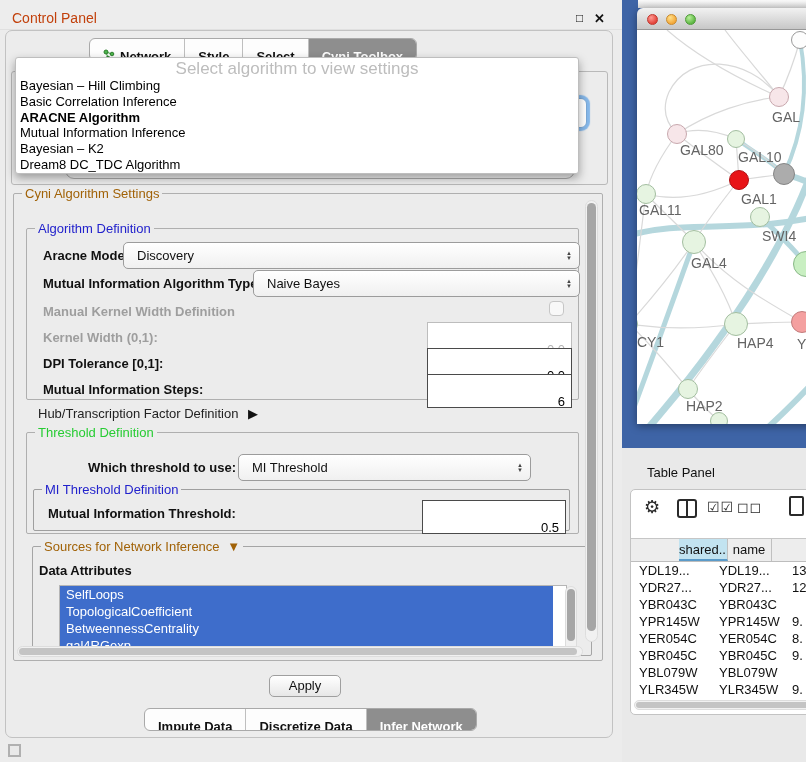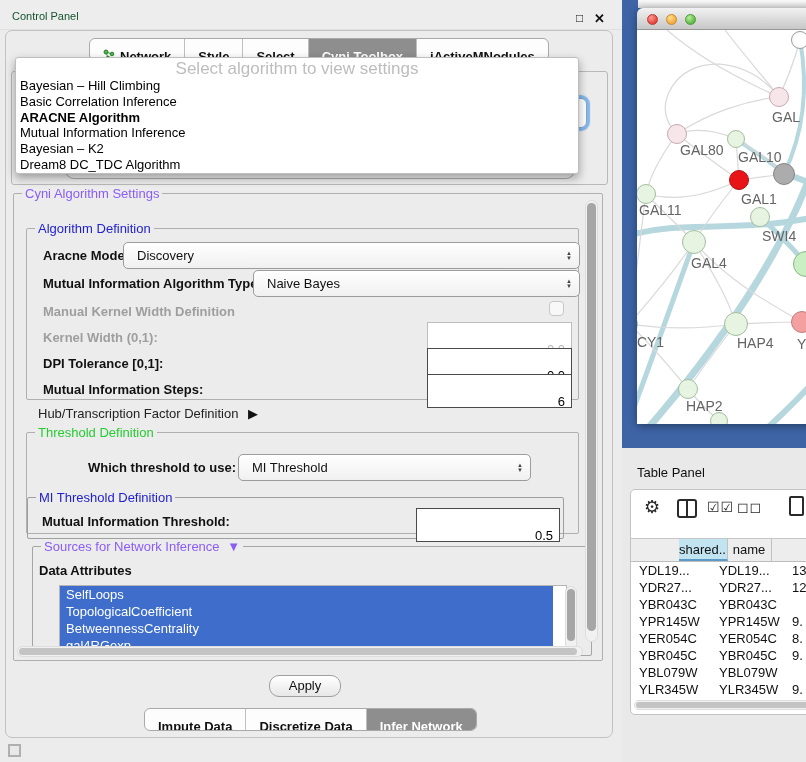--- a/index.html
+++ b/index.html
@@ -1,21 +1,21 @@
 <!DOCTYPE html>
 <html><head>
 <meta charset="utf-8">
 <style>
   * { margin:0; padding:0; box-sizing:border-box; }
   html,body { width:806px; height:762px; overflow:hidden; background:#ECECEC;
     font-family:"Liberation Sans", sans-serif; font-size:13px; color:#1A1A1A; }
 
   
   #cp-titlebar { position:absolute; left:0; top:0; width:622px; height:30px; background:#EDEDED; border-bottom:1px solid #E0E0E0; }
-  #cp-title { position:absolute; left:12px; top:10px; font-size:11px; color:#14532d; }
+  #cp-title { position:absolute; left:12px; top:10px; font-size:14px; color:#c2410c; }
   #cp-float { position:absolute; left:576px; top:11px; font-size:12px; color:#111; cursor:default; }
   #cp-close { position:absolute; left:594px; top:11px; font-size:13px; font-weight:bold; color:#111; cursor:default; }
 
   #cp { position:absolute; left:5px; top:30px; width:608px; height:708px;
         background:#ECECEC; border:1px solid #C2C2C2; border-radius:7px; }
 
   
   .tabbar { position:absolute; display:flex; background:#FDFDFD; border:1px solid #A9A9A9; border-radius:6px; overflow:hidden; height:23px; }
   #top-tabs { left:83px; top:7px; z-index:2; }
   .tabbar .tab { display:flex; align-items:center; gap:5px; padding:17px 13px; font-size:13px; font-weight:bold; color:#111; border-right:1px solid #BFBFBF; white-space:nowrap; }
@@ -31,21 +31,21 @@
 
   
   #bg-groupbox { position:absolute; left:5px; top:40px; width:597px; height:114px; border:1px solid #B9B9B9; border-radius:3px; z-index:1; }
   #bg-combo-focus { position:absolute; left:65px; top:67px; width:516px; height:30px; background:#FFF;
      border:1px solid #7AA8D6; border-radius:6px; box-shadow:0 0 1px 3px #85B7E9; z-index:2; }
   #bg-combo2 { position:absolute; left:59px; top:110px; width:510px; height:38px; background:linear-gradient(#FFF,#EFEFEF);
      border:1px solid #ABABAB; border-radius:9px; z-index:2; font-size:13px; color:#A8A8A8; line-height:36px; padding-left:14px; }
 
   
   .fs { position:absolute; border:1px solid #AFAFAF; border-radius:2px; }
-  .fs > .lg { position:absolute; top:-8px; left:8px; background:#ECECEC; padding:0 3px; font-size:13px; color:#8b5cf6; white-space:nowrap; }
+  .fs > .lg { position:absolute; top:-8px; left:8px; background:#ECECEC; padding:0 3px; font-size:13px; color:#a16207; white-space:nowrap; }
   .lg.blue { color:#2222CC; }
   .lg.green { color:#27CC33; }
 
   #settings-group { left:7px; top:162px; width:590px; height:468px; background:#ECECEC; }
 
   .lbl { position:absolute; font-size:13px; font-weight:bold; color:#111; white-space:nowrap; }
   .lbl.dis { color:#9E9E9E; }
 
   .combo { position:absolute; background:linear-gradient(#FFFFFF,#F0F0F0); border:1px solid #9C9C9C; border-radius:5px;
      font-size:13px; color:#111; padding-left:13px; display:flex; align-items:center; }
@@ -61,21 +61,21 @@
   
   .vsb { position:absolute; background:#F1F1F1; border:1px solid #DDD; border-radius:7px; }
   .vsb .thumb { position:absolute; left:1px; right:1px; background:#A6A6A6; border-radius:6px; }
   .hsb { position:absolute; background:#F1F1F1; border:1px solid #DDD; border-radius:6px; }
   .hsb .thumb { position:absolute; top:1px; bottom:1px; background:#C4C4C4; border-radius:5px; }
 
   
   #attr-list { position:absolute; left:26px; top:38px; width:508px; height:70px; background:#FFF; border:1px solid #B5B5B5; overflow:hidden; }
   #attr-list .item { height:17px; line-height:17px; padding-left:6px; background:#3E6DCB; color:#FFF; font-size:13px; width:calc(100% - 13px); white-space:nowrap; }
 
-  .btn { position:absolute; background:linear-gradient(#FFFFFF,#E7E7E7); border:1px solid #9F9F9F; border-radius:10px;
+  .btn { position:absolute; background:linear-gradient(#FFFFFF,#E7E7E7); border:1px solid #9F9F9F; border-radius:5px;
      font-size:13px; color:#111; text-align:center; }
 
   #bottom-tabs { left:138px; top:677px; }
 
   #cp-collapse { position:absolute; left:8px; top:744px; width:13px; height:13px; border:2px solid #B0B0B0; background:#E9E9E9; }
 
   
   #desktop { position:absolute; left:622px; top:0; width:184px; height:448px; background:#3E64A6; }
   #top-strip { position:absolute; left:638px; top:0; width:168px; height:8px; background:linear-gradient(#FAFAFA,#D9D9D9); }
   #macwin { position:absolute; left:637px; top:8px; width:200px; height:416px; border-radius:6px 6px 0 0;
@@ -86,21 +86,21 @@
   #tl-close { left:10px; background:radial-gradient(circle at 35% 30%, #FF9A93, #E3443B 70%); border:1px solid #C03830; }
   #tl-min   { left:29px; background:radial-gradient(circle at 35% 30%, #FFE089, #F3A83B 70%); border:1px solid #C98A2D; }
   #tl-zoom  { left:48px; background:radial-gradient(circle at 35% 30%, #B8F09A, #5FB845 70%); border:1px solid #4E9A38; }
   #net-content { position:absolute; left:0; top:22px; width:200px; height:394px; background:#FFF; overflow:hidden; }
   #net-content svg { position:absolute; left:0; top:0; }
   .node { position:absolute; border-radius:50%; border:1.5px solid #999; }
   .nlabel { position:absolute; font-size:14px; color:#646464; white-space:nowrap; }
 
   
   #table-region { position:absolute; left:622px; top:448px; width:184px; height:314px; background:#E9E9E9; }
-  #table-panel-title { position:absolute; left:15px; top:17px; font-size:13px; color:#111; }
+  #table-panel-title { position:absolute; left:25px; top:17px; font-size:13px; color:#111; }
   #table-card { position:absolute; left:8px; top:41px; width:236px; height:226px; background:#FFF;
      border:1px solid #C3C3C3; border-radius:5px; }
   .ticon { position:absolute; color:#2A2A2A; }
   #gear-i { left:13px; top:6px; font-size:18px; }
   #cols-i { left:46px; top:9px; width:20px; height:19px; border:2px solid #2A2A2A; border-radius:3px; }
   #cols-i::after { content:""; position:absolute; left:7px; top:0; width:2px; height:15px; background:#2A2A2A; }
   #chk-i { left:76px; top:9px; font-size:14px; letter-spacing:1px; }
   #unchk-i { left:106px; top:9px; font-size:14px; letter-spacing:1px; }
   #page-i { left:158px; top:6px; width:15px; height:20px; border:2px solid #2A2A2A; border-radius:2px; background:#FFF; }
   #thead { position:absolute; left:0; top:48px; width:236px; height:24px; display:flex; background:#EDEDED;
@@ -143,24 +143,20 @@
         <span>Style</span>
       </div>
       <div class="tab">
 
         <span>Select</span>
       </div>
       <div class="tab sel">
 
         <span>Cyni Toolbox</span>
       </div>
-      <div class="tab">
-
-        <span>jActiveMNodules</span>
-      </div>
     </div>
 
   <div id="bg-groupbox"></div>
   <div id="bg-combo-focus"></div>
   <div id="bg-combo2">gal-filtered.sif default node</div>
 
   <div id="algo-dd">
     <div class="ph">Select algorithm to view settings</div>
     <div>
 
@@ -232,21 +228,21 @@
 
       <span class="lbl" style="left:61px; top:27px;">Which threshold to use:</span>
       <div class="combo" style="left:211px; top:21px; width:293px; height:27px;">
         <span>MI Threshold</span>
         <span class="stp">
             <span>▲</span>
             <span>▼</span>
           </span>
       </div>
 
-      <div class="fs" style="left:0; top:56px; width:537px; height:42px; border-color:#9F9F9F;margin-top:8px;">
+      <div class="fs" style="left:6px; top:56px; width:537px; height:42px; border-color:#9F9F9F;">
         <span class="lg blue">MI Threshold Definition</span>
         <span class="lbl" style="left:14px; top:16px;">Mutual Information Threshold:</span>
         <div class="fld" style="left:388px; top:10px; width:144px; height:24px;">0.5</div>
       </div>
     </div>
 
     <div class="fs" style="left:18px; top:352px; width:560px; height:110px; border-color:#A5A5A5;">
       <span class="lg">
         <span>Sources for Network Inference</span>
         <span style="margin-left:4px;">▼</span>

